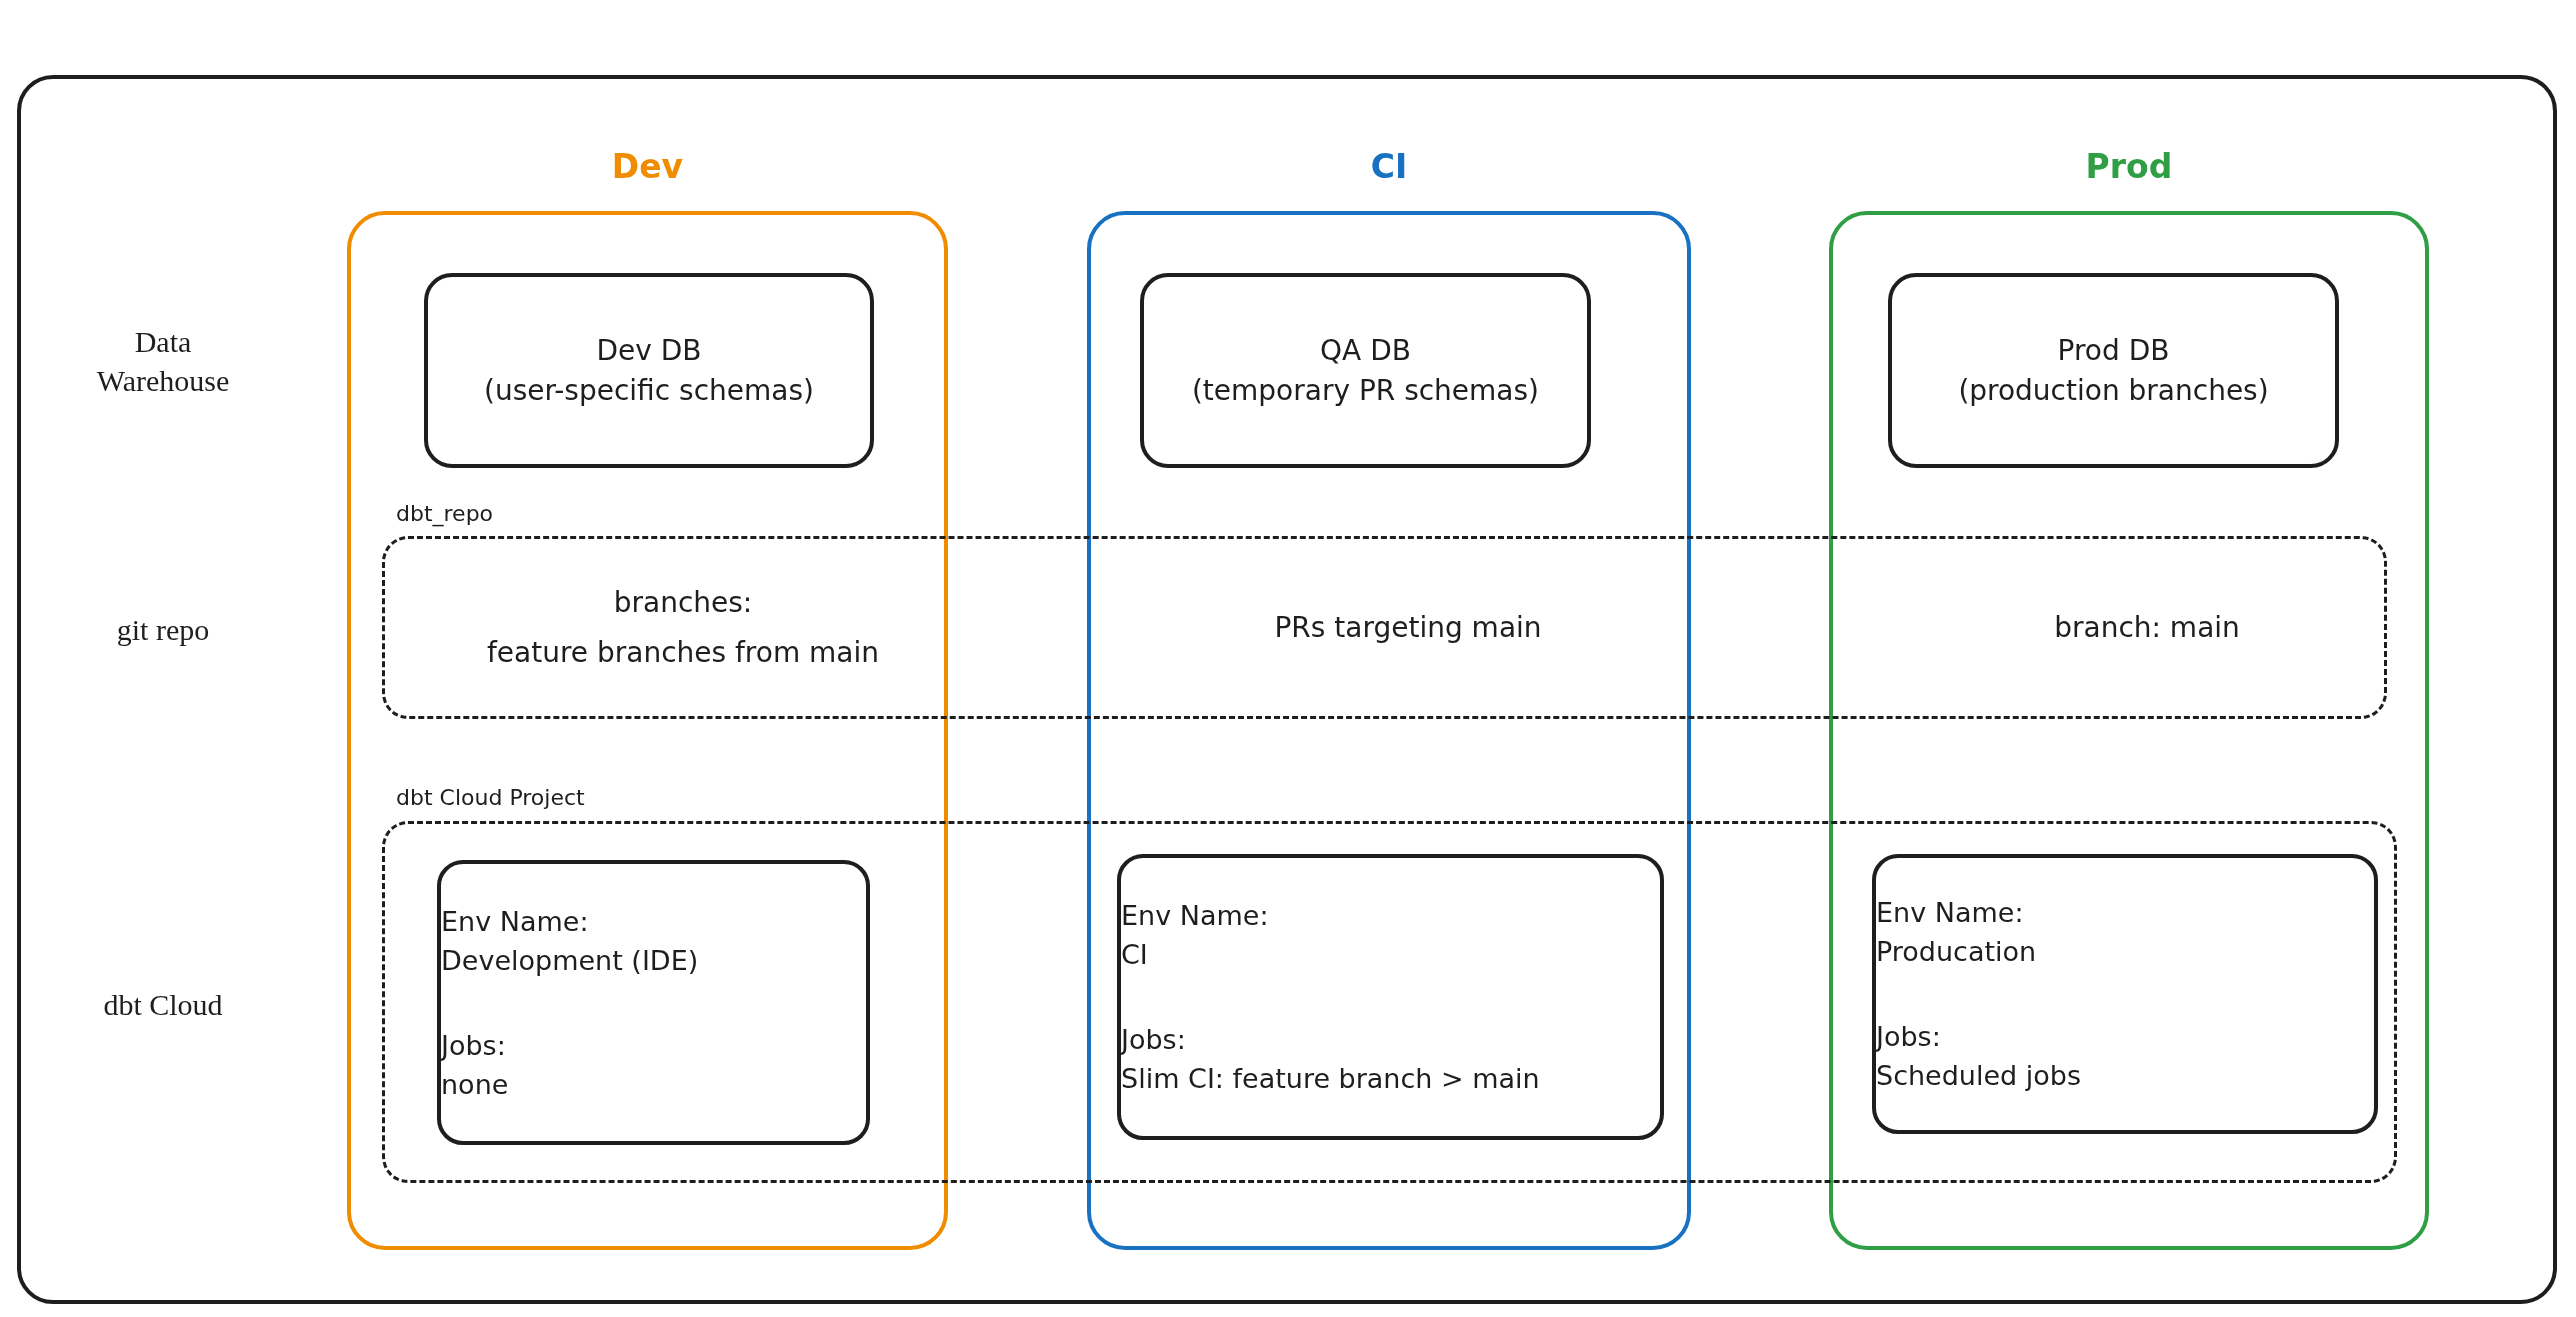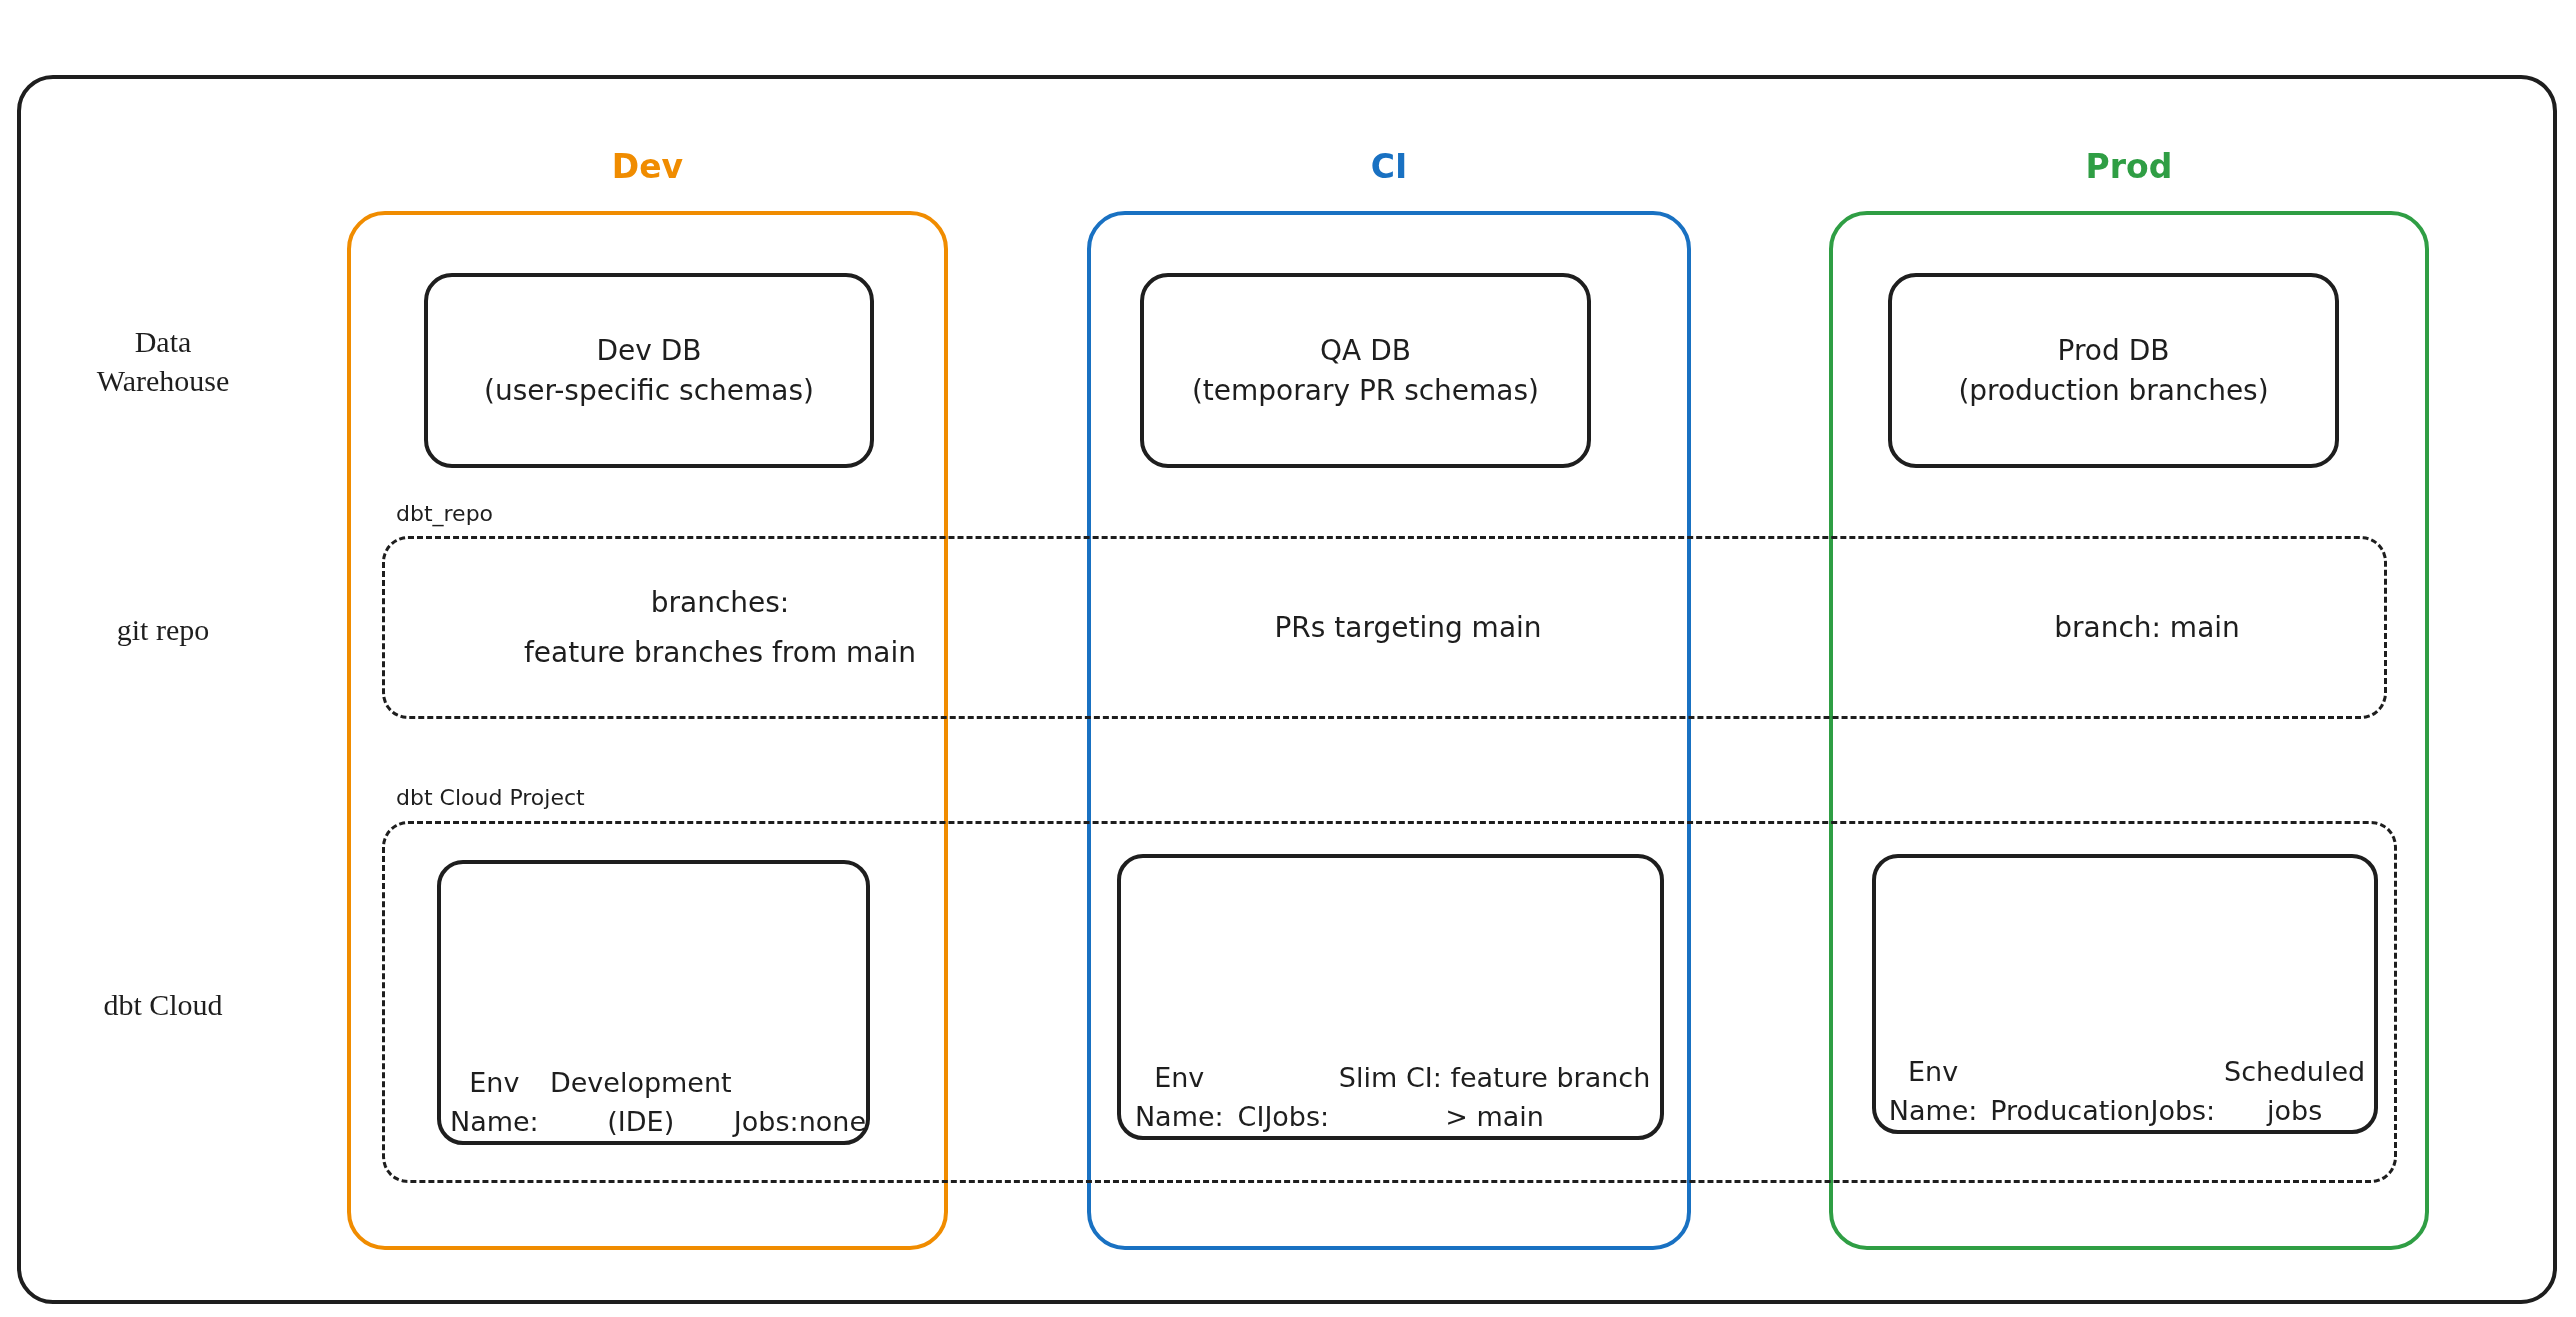--- a/index.html
+++ b/index.html
@@ -85,30 +85,30 @@
   #git-group-label{left:396px; top:501px;}
   #dbt-group-label{left:396px; top:785px;}
   
   .git-text{
     top:536px; height:183px;
     display:flex; flex-direction:column;
     align-items:center; justify-content:center;
     text-align:center;
     font-size:28px; line-height:50px;
   }
-  #git-text-dev {left:347px;  width:672px;margin-left:37px;}
+  #git-text-dev {left:347px;  width:672px;}
   #git-text-ci  {left:1087px; width:604px;padding-left:19px;}
   #git-text-prod{left:1829px; width:636px;}
   
   .env-box{
     border:4.7px solid #1e1e1e;
     border-radius:26px;
     box-sizing:border-box;
-    display:flex; flex-direction:row;
-    align-items:flex-end; justify-content:center;
+    display:flex; flex-direction:column;
+    align-items:flex-start; justify-content:center;
     text-align:center;
     font-size:27px; line-height:39px;
   }
   #env-box-dev {left:437px;  top:860px; width:433px; height:285px;}
   #env-box-ci  {left:1117px; top:854px; width:547px; height:286px;}
   #env-box-prod{left:1872px; top:854px; width:506px; height:280px;}
   .jobs-label{margin-top:46px;}
 </style>
 </head>
 <body>

